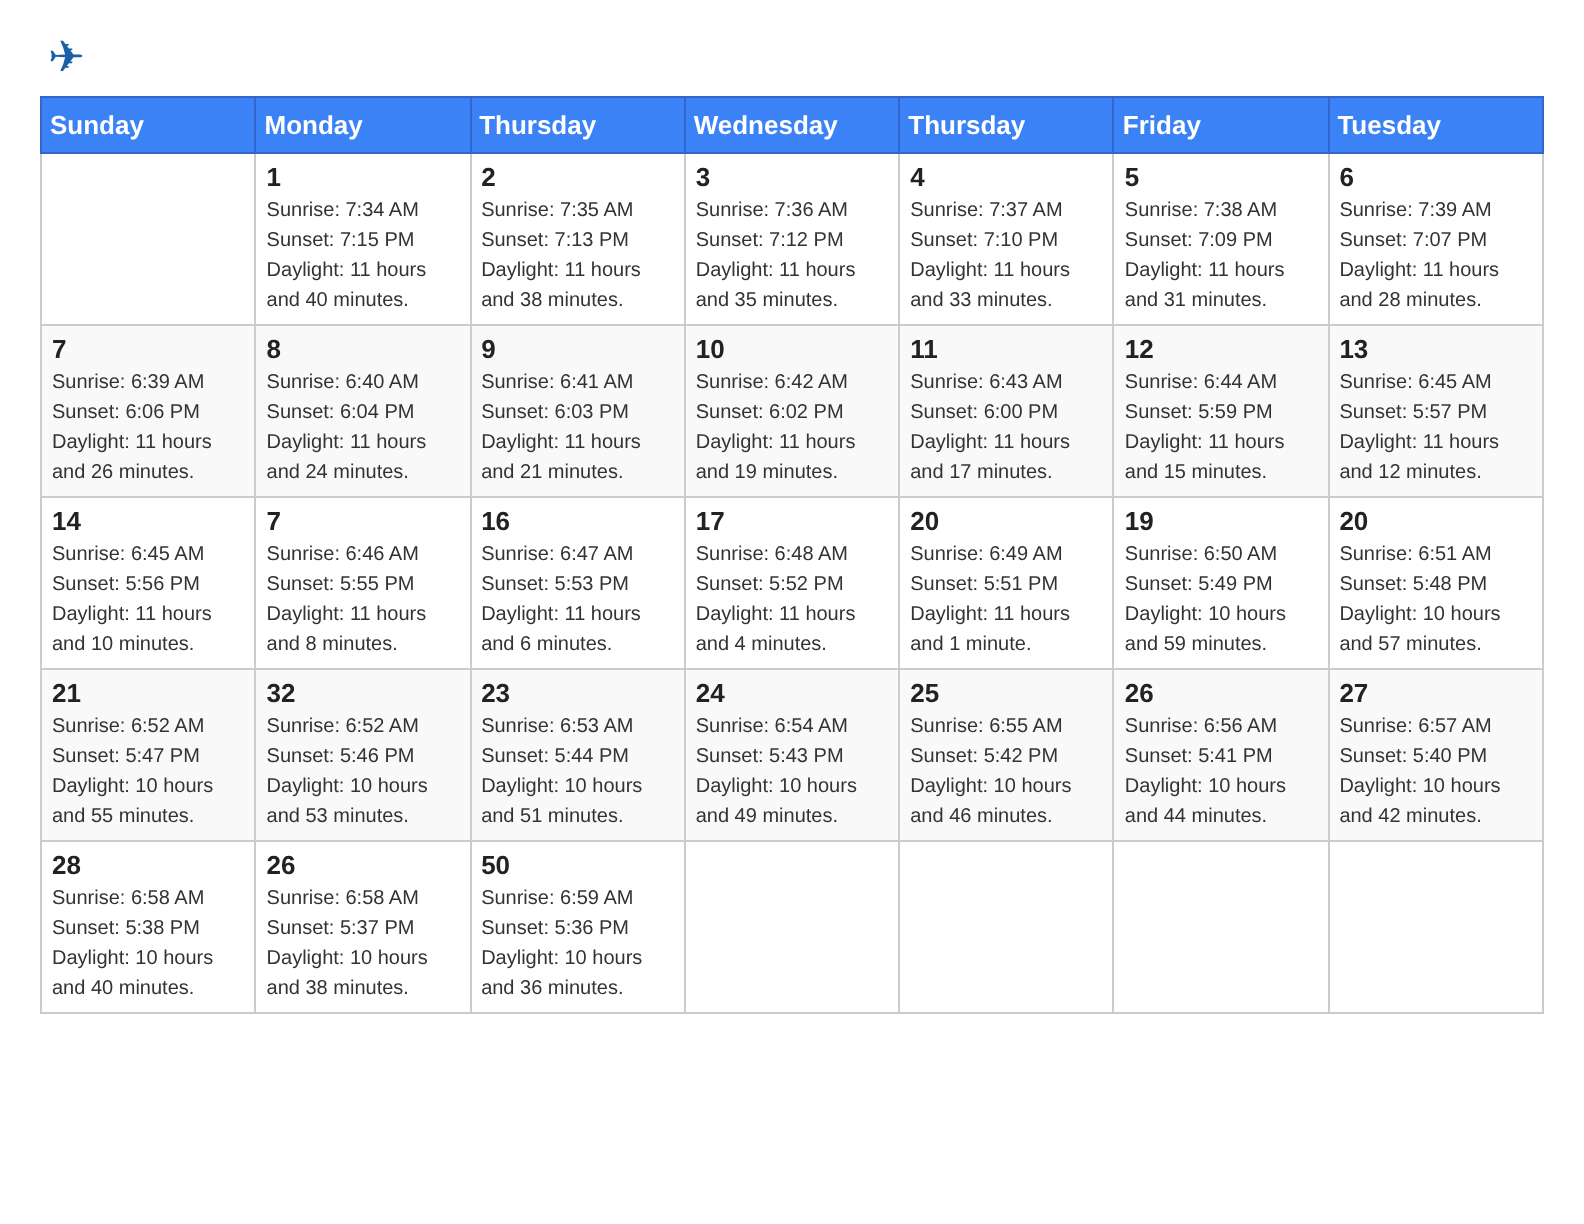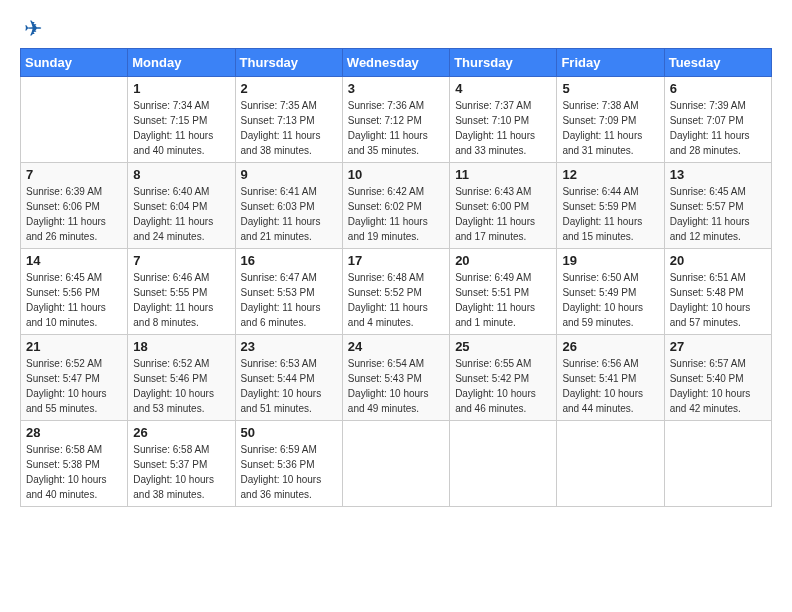--- a/index.html
+++ b/index.html
@@ -213,21 +213,21 @@
           <span class="day-num">20</span>
           <div class="day-detail">Sunrise: 6:51 AM<br>Sunset: 5:48 PM<br>Daylight: 10 hours and 57 minutes.</div>
         </td>
       </tr>
       <tr>
         <td>
           <span class="day-num">21</span>
           <div class="day-detail">Sunrise: 6:52 AM<br>Sunset: 5:47 PM<br>Daylight: 10 hours and 55 minutes.</div>
         </td>
         <td>
-          <span class="day-num">18</span>
+          <span class="day-num">32</span>
           <div class="day-detail">Sunrise: 6:52 AM<br>Sunset: 5:46 PM<br>Daylight: 10 hours and 53 minutes.</div>
         </td>
         <td>
           <span class="day-num">23</span>
           <div class="day-detail">Sunrise: 6:53 AM<br>Sunset: 5:44 PM<br>Daylight: 10 hours and 51 minutes.</div>
         </td>
         <td>
           <span class="day-num">24</span>
           <div class="day-detail">Sunrise: 6:54 AM<br>Sunset: 5:43 PM<br>Daylight: 10 hours and 49 minutes.</div>
         </td>

